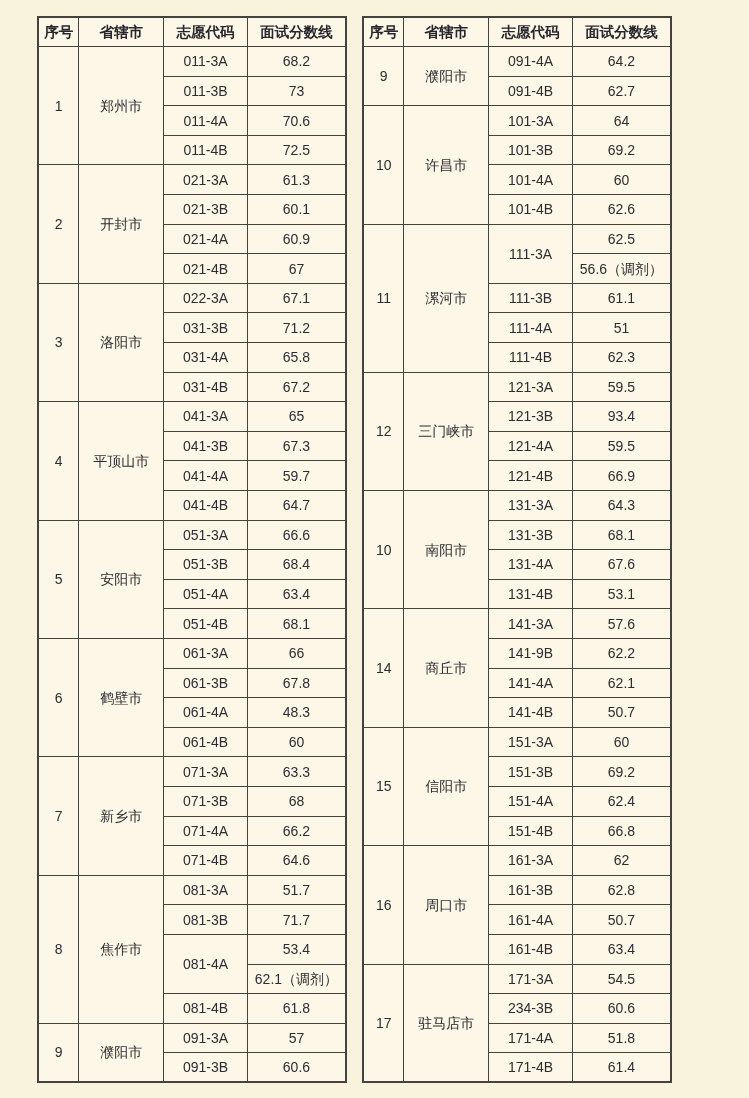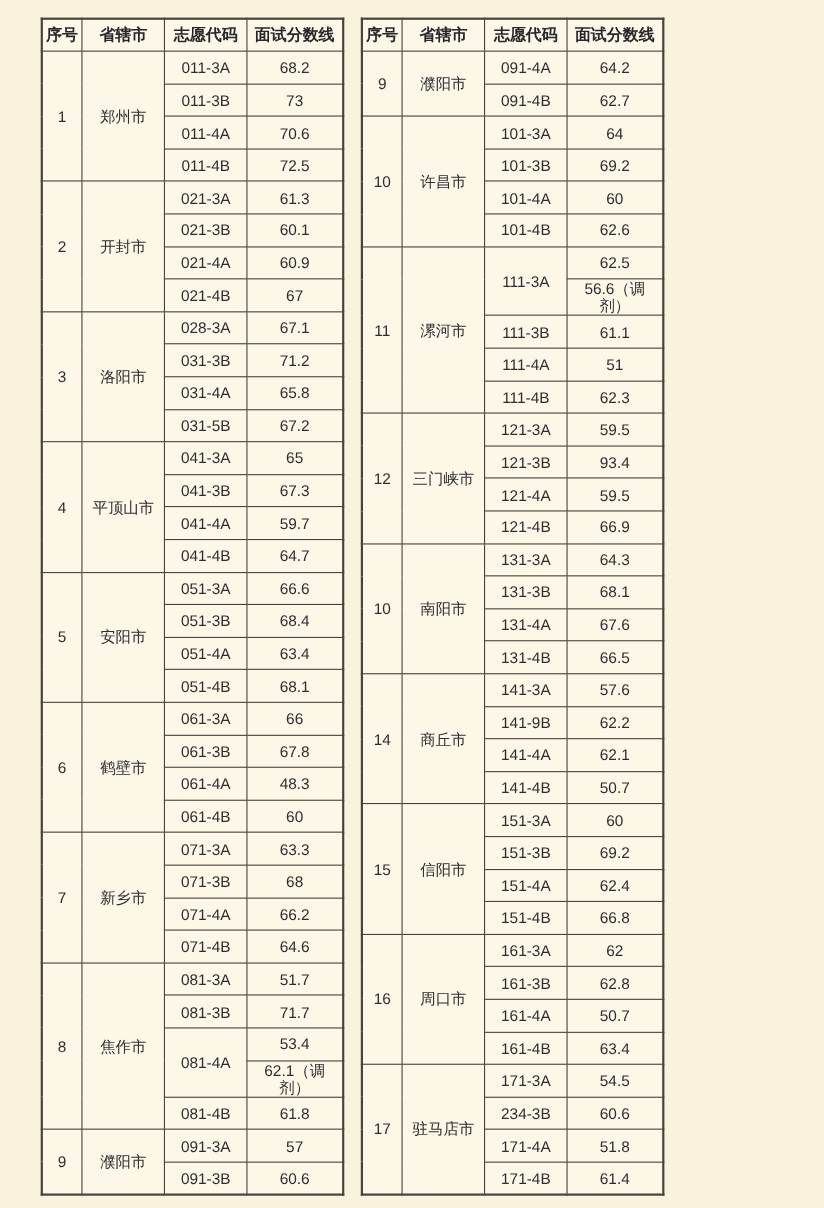--- a/index.html
+++ b/index.html
@@ -17,21 +17,21 @@
   .tables-wrap {
     position: absolute;
     left: 37px;
     top: 16px;
     display: flex;
     gap: 15px;
   }
   table.score-table {
     border-collapse: collapse;
     table-layout: fixed;
-    width: 276px;
+    width: 310px;
     height: 1066px;
     background: #fcf7e6;
     border: 2px solid #45443c;
   }
   table.score-table th,
   table.score-table td {
     border: 1.5px solid #45443c;
     text-align: center;
     vertical-align: middle;
     padding: 0 2px;
@@ -101,33 +101,33 @@
           <td rowspan="1">021-4A</td>
           <td>60.9</td>
         </tr>
         <tr>
           <td rowspan="1">021-4B</td>
           <td>67</td>
         </tr>
         <tr>
           <td rowspan="4">3</td>
           <td rowspan="4">洛阳市</td>
-          <td rowspan="1">028-3A</td>
+          <td rowspan="1">022-3A</td>
           <td>67.1</td>
         </tr>
         <tr>
           <td rowspan="1">031-3B</td>
           <td>71.2</td>
         </tr>
         <tr>
           <td rowspan="1">031-4A</td>
           <td>65.8</td>
         </tr>
         <tr>
-          <td rowspan="1">031-5B</td>
+          <td rowspan="1">031-4B</td>
           <td>67.2</td>
         </tr>
         <tr>
           <td rowspan="4">4</td>
           <td rowspan="4">平顶山市</td>
           <td rowspan="1">041-3A</td>
           <td>65</td>
         </tr>
         <tr>
           <td rowspan="1">041-3B</td>
@@ -320,21 +320,21 @@
         <tr>
           <td rowspan="1">131-3B</td>
           <td>68.1</td>
         </tr>
         <tr>
           <td rowspan="1">131-4A</td>
           <td>67.6</td>
         </tr>
         <tr>
           <td rowspan="1">131-4B</td>
-          <td>66.5</td>
+          <td>53.1</td>
         </tr>
         <tr>
           <td rowspan="4">14</td>
           <td rowspan="4">商丘市</td>
           <td rowspan="1">141-3A</td>
           <td>57.6</td>
         </tr>
         <tr>
           <td rowspan="1">141-9B</td>
           <td>62.2</td>

